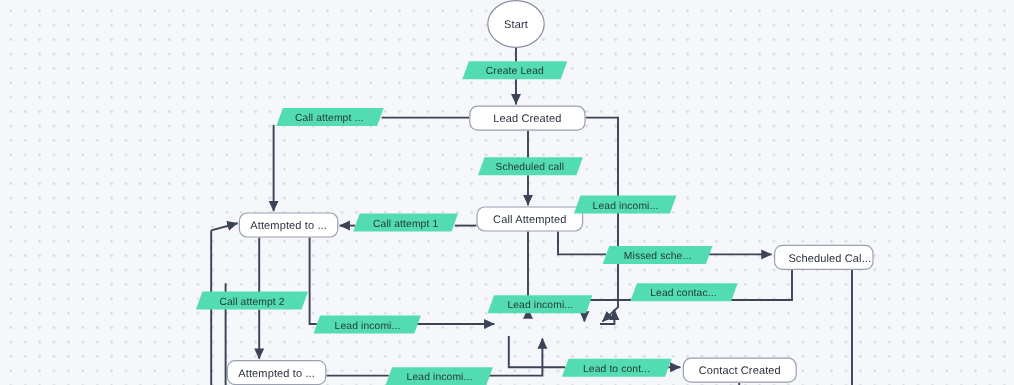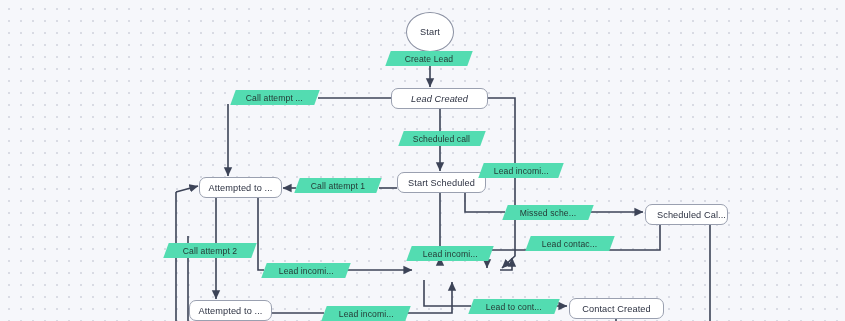--- a/index.html
+++ b/index.html
@@ -37,21 +37,20 @@
     display: flex;
     align-items: center;
     justify-content: center;
     white-space: nowrap;
     overflow: hidden;
     z-index: 3;
   }
   .node.start {
     border-radius: 50%;
     border: 1.3px solid #8a90a2;
-    margin-top: 12px;
   }
   .label {
     position: absolute;
     box-sizing: border-box;
     color: #243b36;
     font-size: 8.6px;
     letter-spacing: 0.1px;
     display: flex;
     align-items: center;
     justify-content: center;
@@ -121,26 +120,26 @@
       <path d="M710,225 L710,321"></path>
       <path d="M616,319 L616,321"></path>
       <path d="M500,270 L512,270 L512,258" marker-end="url(#arw)"></path>
     </g>
   </svg>
 
   <div class="node start" style="left:406px; top:0px; width:48px; height:40px;">
     <span>Start</span>
   </div>
 
-  <div class="node" style="left:391px; top:88px; width:97px; height:21px;font-style:italic;">
+  <div class="node" style="left:391px; top:88px; width:97px; height:21px;">
     <span>Lead Created</span>
   </div>
 
   <div class="node" style="left:397px; top:172px; width:89px; height:21px;">
-    <span>Start Scheduled</span>
+    <span>Call Attempted</span>
   </div>
 
   <div class="node" style="left:199px; top:177px; width:83px; height:21px;">
     <span>Attempted to ...</span>
   </div>
 
   <div class="node" style="left:189px; top:300px; width:83px; height:21px;">
     <span>Attempted to ...</span>
   </div>
 

